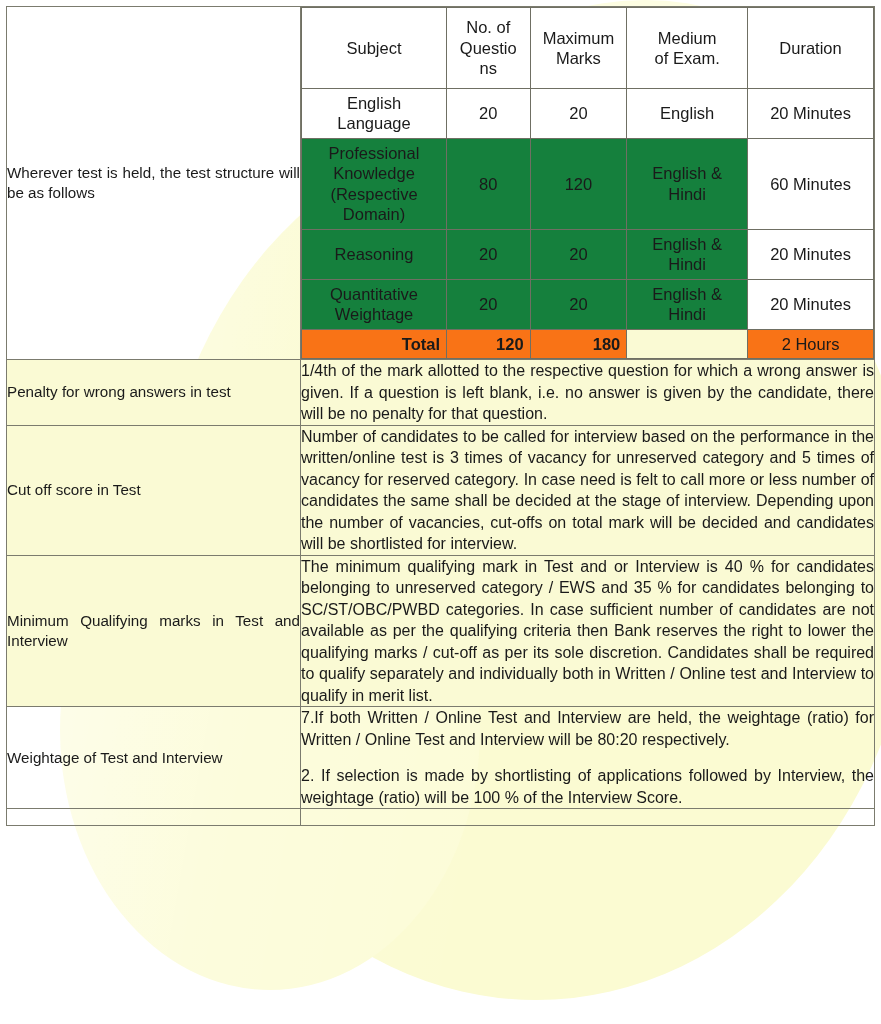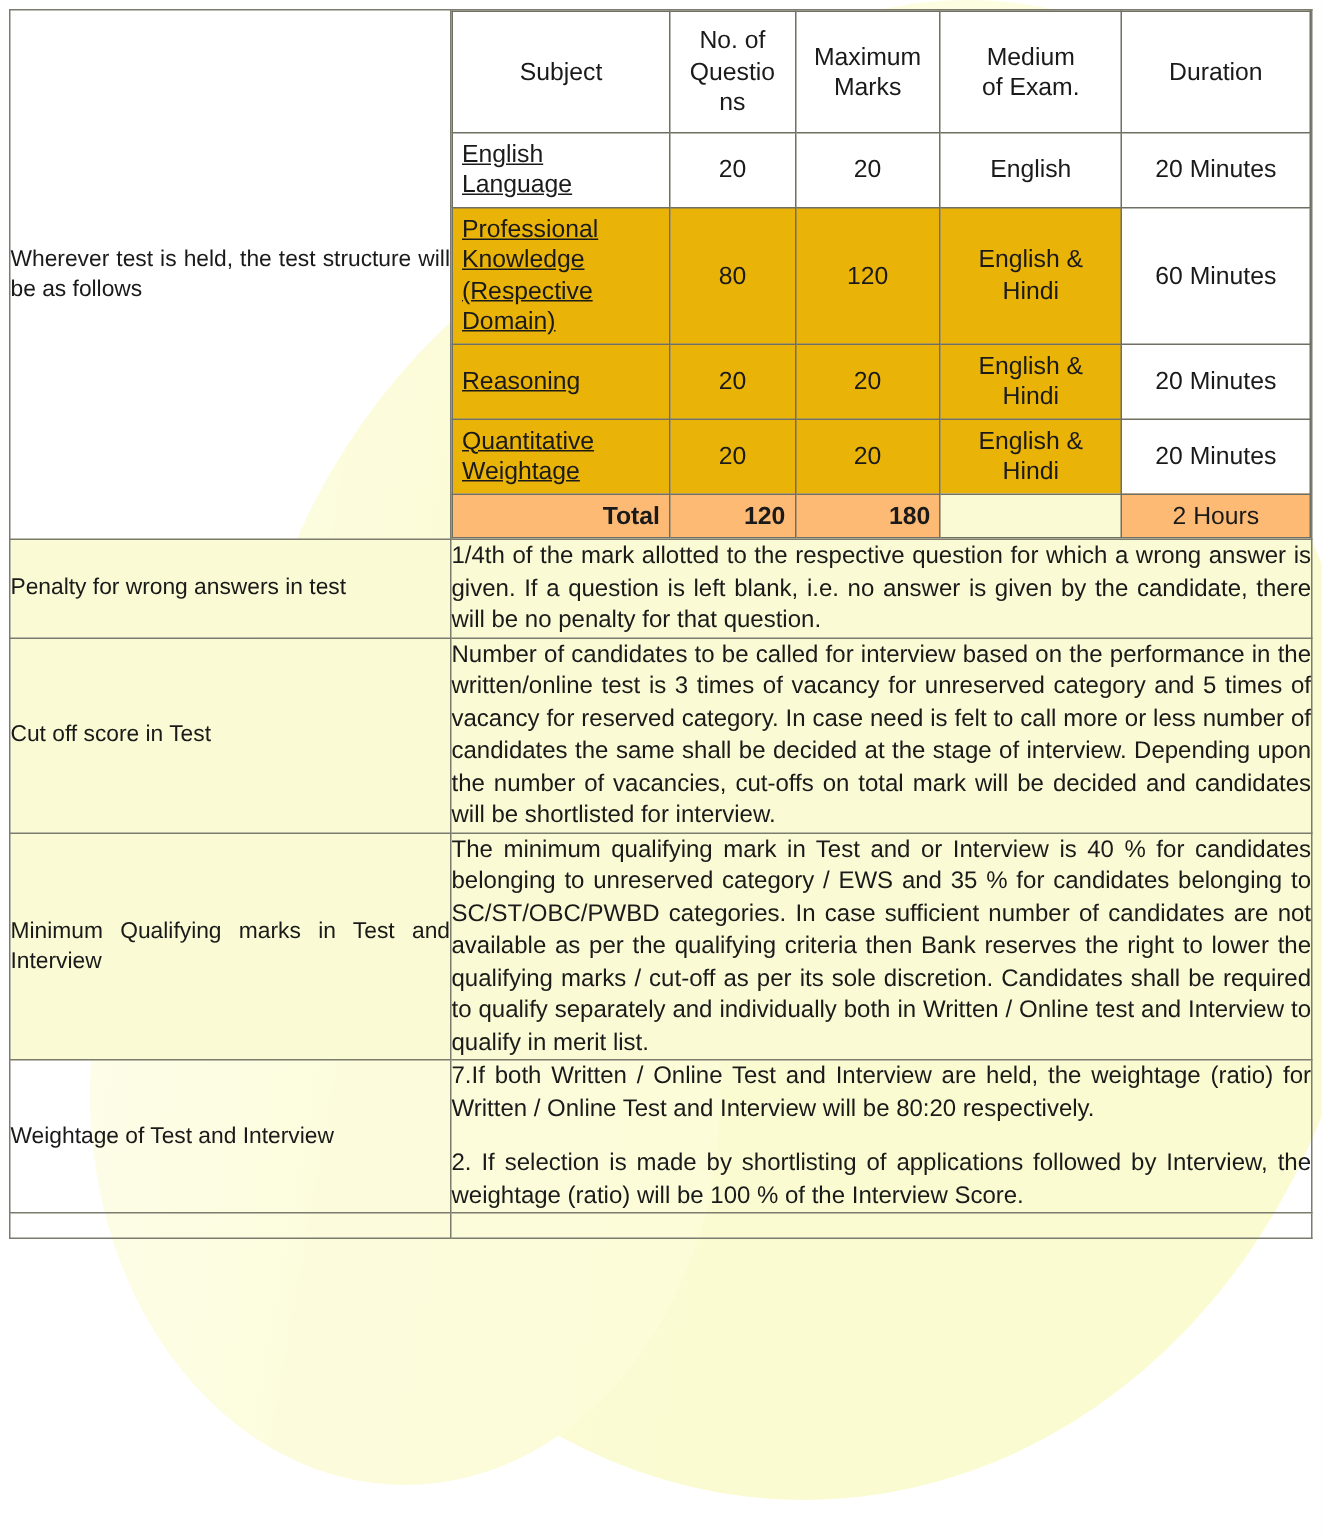--- a/index.html
+++ b/index.html
@@ -113,44 +113,43 @@
     height: 72px;
     background: #ffffff;
   }
   .col-subject { width: 144px; }
   .col-qn { width: 83px; }
   .col-marks { width: 96px; }
   .col-medium { width: 120px; }
   .col-duration { width: 125px; }
 
   #structure-table td.subject {
-    text-align: left;
-    vertical-align: middle;
-    text-decoration: underline;
+    text-align: center;
+    vertical-align: middle;
   }
   #structure-table td.num,
   #structure-table td.medium,
   #structure-table td.duration {
     text-align: center;
     vertical-align: middle;
   }
   #structure-table tr.total td {
     font-weight: bold;
     text-align: right;
-    background: #fdba74;
+    background: #f97316;
   }
   #structure-table tr.total td.total-duration {
     font-weight: normal;
     text-align: center;
     margin-top: 16px;
   }
   #structure-table tr.total td.total-medium { background: #fafad4; }
 
   .cell-white { background: #ffffff; }
-  .cell-cream { background: #eab308; }
+  .cell-cream { background: #15803d; }
 
   
   tr.cutoff-row td {
     height: 16px;
   }
 </style>
 </head>
 <body>
 
 <div id="watermark">

